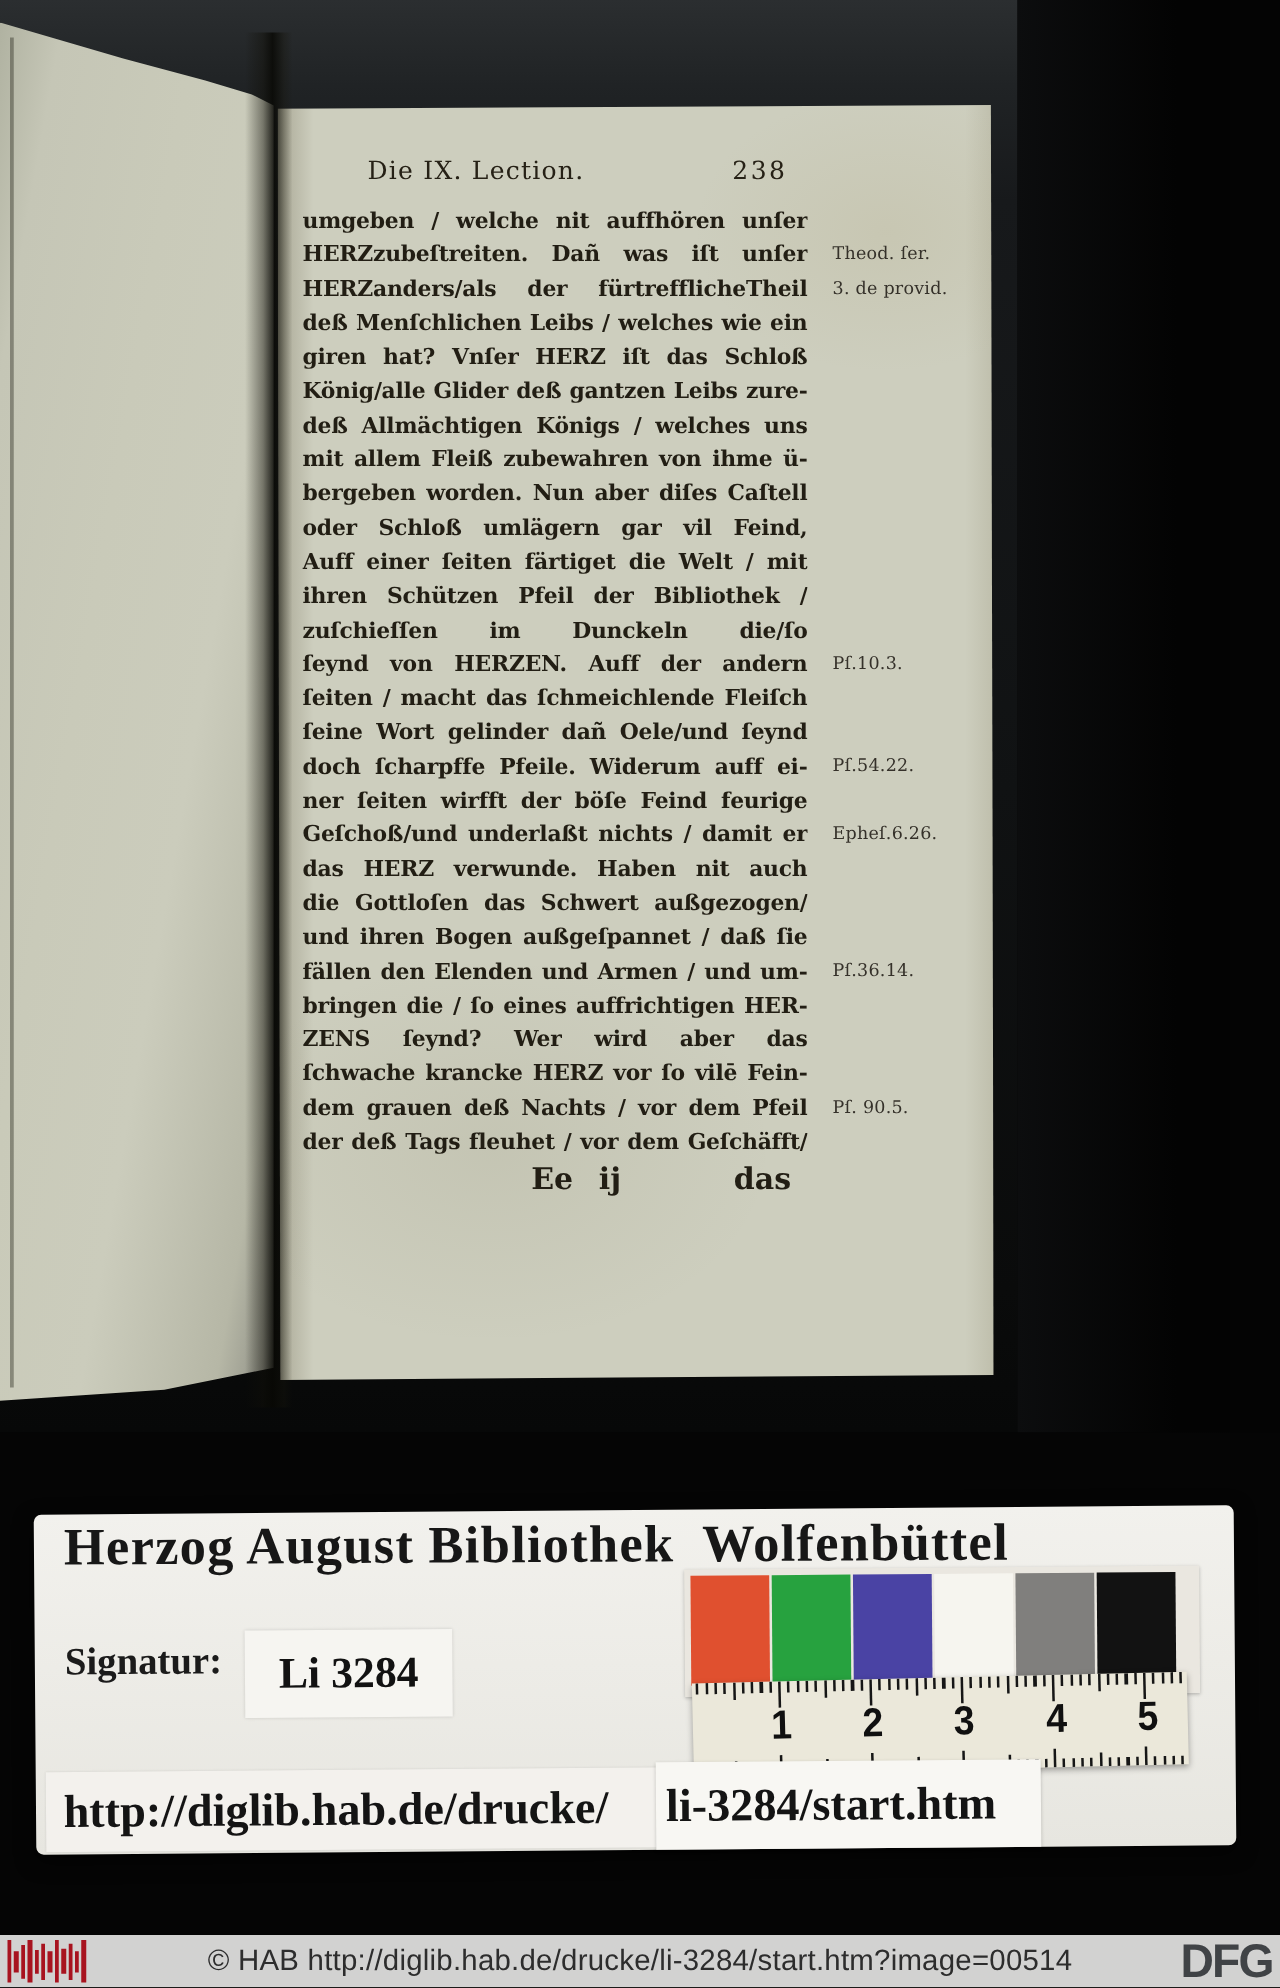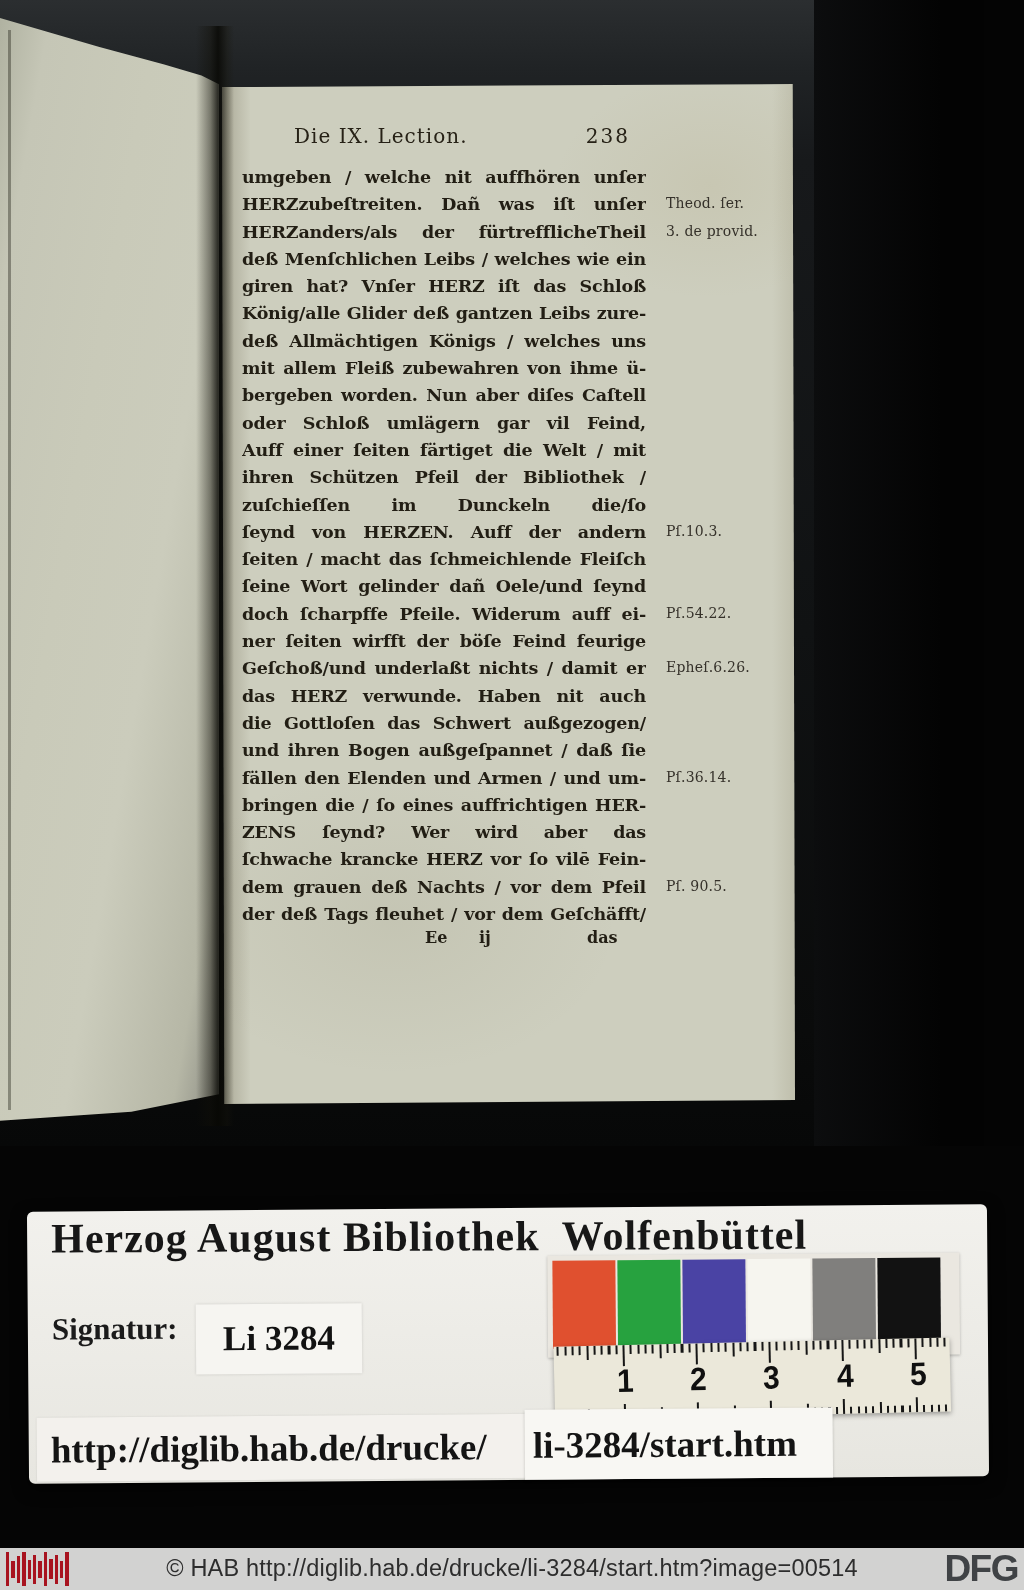--- a/index.html
+++ b/index.html
@@ -33,21 +33,21 @@
          font-weight:400;font-size:20px;color:#262116;letter-spacing:1px;}
   .ph-title{padding-left:56px;}
   .ph-num{margin-left:auto;padding-right:12px;letter-spacing:2px;}
   .lines{position:absolute;left:20px;top:80px;width:556px;}
   .row{position:relative;height:27.3px;}
   .lt{display:block;width:404px;height:27.3px;overflow:hidden;
       font-size:17.5px;line-height:27px;font-weight:700;color:#221e14;
       text-align:justify;text-align-last:justify;-moz-text-align-last:justify;letter-spacing:-.2px;}
   .note{position:absolute;left:424px;top:4px;width:130px;font-size:14px;font-weight:400;
       color:#35312a;letter-spacing:.2px;white-space:nowrap;}
-  .sigrow{position:relative;height:28px;font-weight:700;font-size:16px;color:#221e14;}
+  .sigrow{position:relative;height:28px;font-weight:700;font-size:24px;color:#221e14;}
   .sig1{position:absolute;left:183px;}
   .sig2{position:absolute;left:237px;filter:blur(.4px);}
   .catch{position:absolute;left:345px;}
 
   
   .label{position:absolute;left:28px;top:1208px;width:960px;height:272px;
          background:linear-gradient(180deg,#f2f1ed 0%,#edecE7 45%,#e7e6e0 100%);
          border-radius:6px;transform:rotate(-.45deg);box-shadow:0 5px 16px rgba(0,0,0,.65);
          font-family:"Liberation Serif",serif;}
   .label-title{position:absolute;left:24px;top:4px;font-size:42px;font-weight:700;color:#171717;

